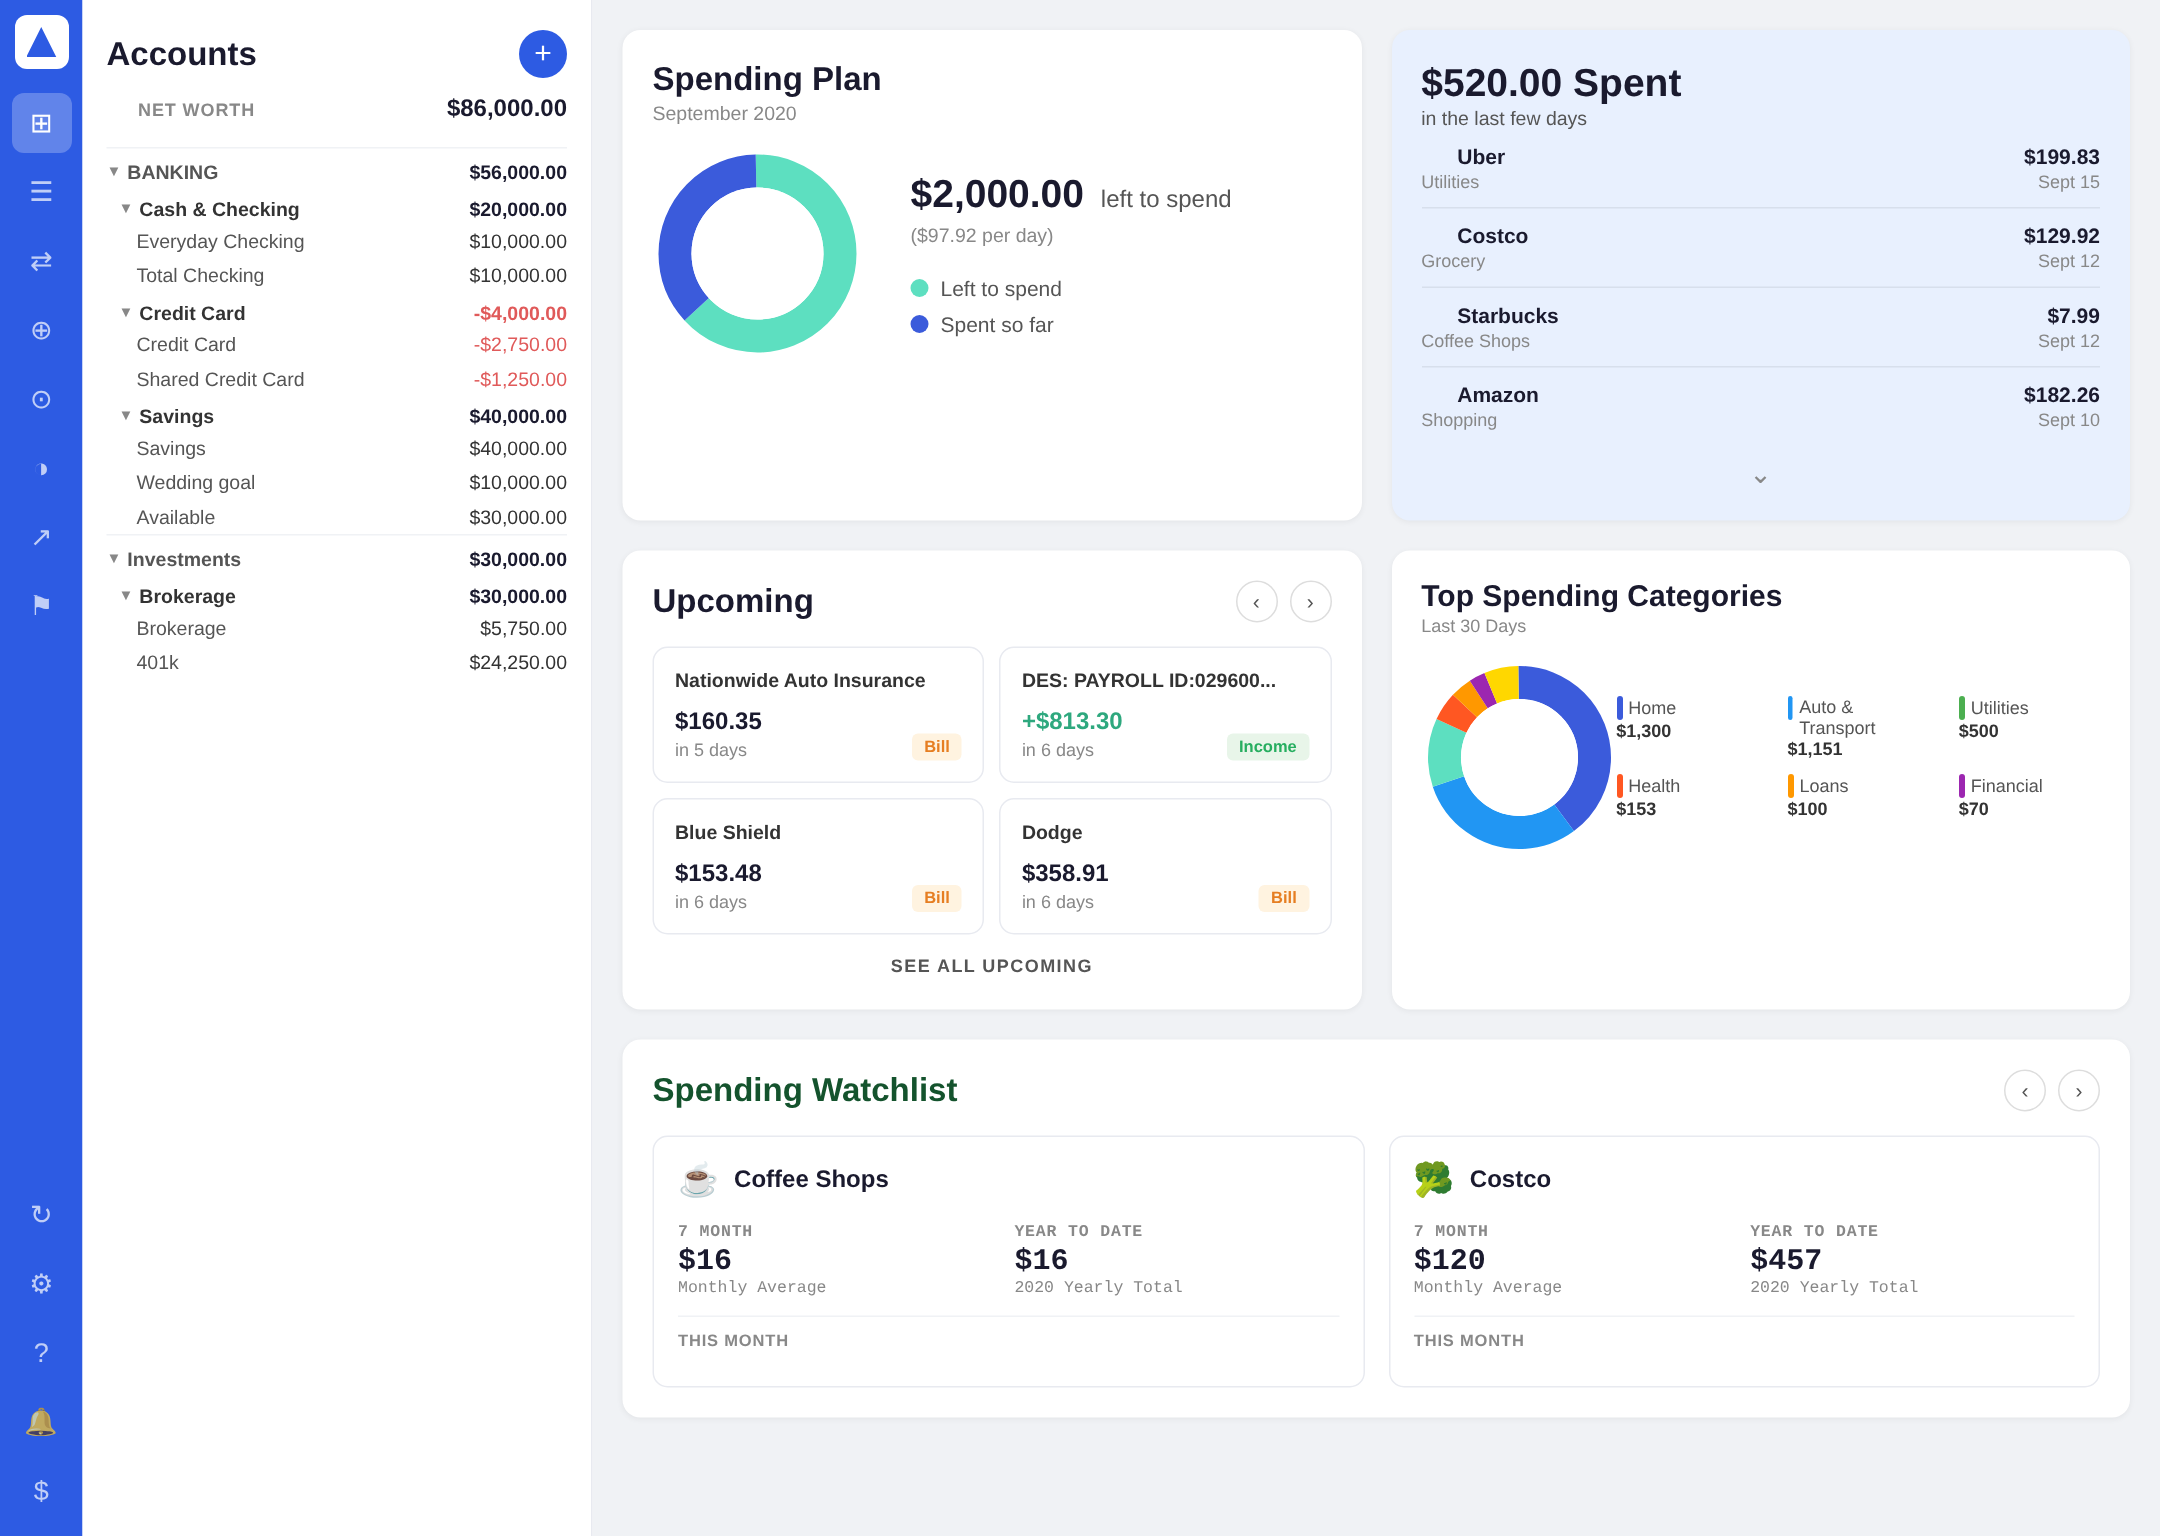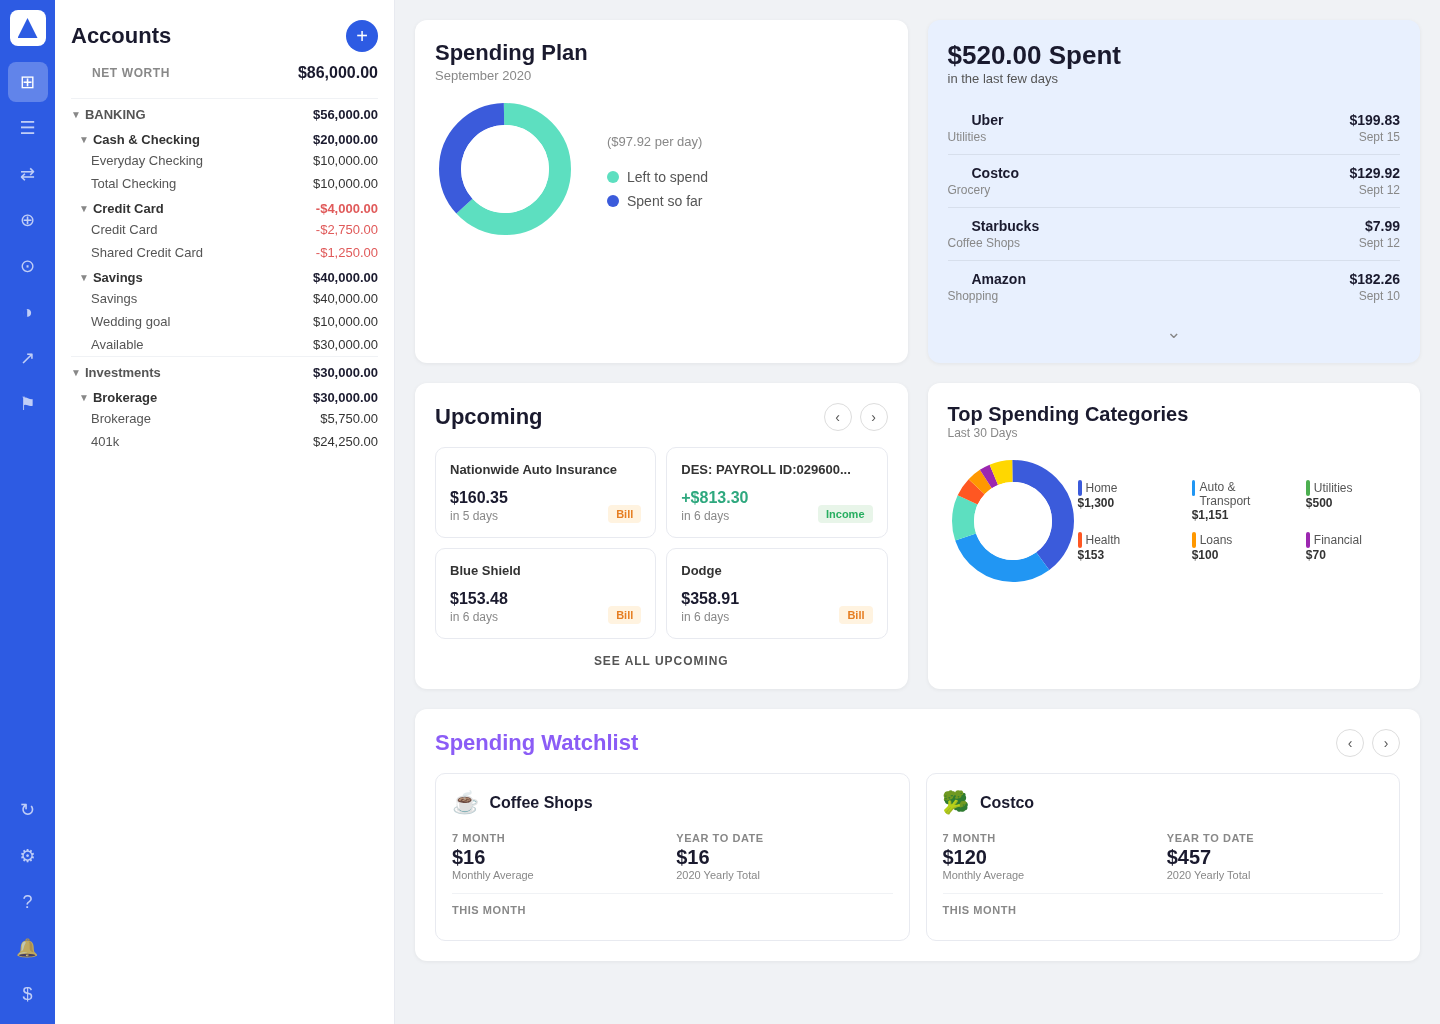--- a/index.html
+++ b/index.html
@@ -53,21 +53,21 @@
     .spending-plan-body { display: flex; align-items: center; gap: 32px; }
     .donut-wrapper { position: relative; width: 140px; height: 140px; flex-shrink: 0; }
     .donut-wrapper svg { width: 140px; height: 140px; }
 
     .spending-info { flex: 1; }
 
     .legend { margin-top: 20px; display: flex; flex-direction: column; gap: 8px; }
     .legend-item { display: flex; align-items: center; gap: 8px; font-size: 14px; color: #555; }
     .legend-dot { width: 12px; height: 12px; border-radius: 50%; flex-shrink: 0; }
     .spent-header { font-size: 26px; font-weight: 700; color: #1a1a2e; }
-    .spent-subheader { font-size: 13px; color: #555; margin-bottom: 16px; }
+    .spent-subheader { font-size: 13px; color: #555; }
     .transaction-row { display: flex; justify-content: space-between; align-items: flex-start; padding: 10px 0; border-bottom: 1px solid rgba(0,0,0,0.07); }
     .transaction-row:last-child { border-bottom: none; }
     .txn-name { font-size: 14px; font-weight: 600; color: #1a1a2e; margin-left: 24px; }
     .txn-category { font-size: 12px; color: #888; margin-top: 2px; }
     .txn-right { text-align: right; }
     .txn-amount { font-size: 14px; font-weight: 600; color: #1a1a2e; }
     .txn-date { font-size: 12px; color: #888; margin-top: 2px; }
     .show-more { display: flex; justify-content: center; padding-top: 8px; }
     .show-more-btn { background: none; border: none; cursor: pointer; color: #888; font-size: 18px; }
     .upcoming-header { display: flex; justify-content: space-between; align-items: center; margin-bottom: 16px; }
@@ -91,27 +91,27 @@
     .top-spending-title { font-size: 20px; font-weight: 700; color: #1a1a2e; }
     .top-spending-sub { font-size: 12px; color: #888; margin-bottom: 16px; }
     .top-spending-body { display: flex; align-items: center; }
     .donut2-wrapper { width: 130px; height: 130px; flex-shrink: 0; }
     .donut2-wrapper svg { width: 130px; height: 130px; }
     .categories-grid { display: grid; grid-template-columns: 1fr 1fr 1fr; gap: 10px 20px; }
     .cat-item { }
     .cat-name { font-size: 12px; color: #555; }
     .cat-value { font-size: 12px; font-weight: 600; color: #333; }
     .watchlist-header { display: flex; justify-content: space-between; align-items: center; margin-bottom: 16px; }
-    .watchlist-title { font-size: 22px; font-weight: 700; color: #8b5cf6; }
+    .watchlist-title { font-size: 22px; font-weight: 700; color: #14532d; }
     .watchlist-grid { display: grid; grid-template-columns: 1fr 1fr; gap: 16px; }
     .watchlist-card { border: 1px solid #e8eaf0; border-radius: 10px; padding: 16px; }
     .watchlist-card-header { display: flex; align-items: center; gap: 10px; margin-bottom: 16px; }
     .watchlist-icon { font-size: 22px; }
     .watchlist-card-name { font-size: 16px; font-weight: 700; color: #1a1a2e; }
-    .watchlist-stats { display: grid; grid-template-columns: 1fr 1fr; gap: 8px; margin-bottom: 12px; }
+    .watchlist-stats { display: grid; grid-template-columns: 1fr 1fr; gap: 8px; margin-bottom: 12px; font-family: Liberation Mono, monospace; }
     .stat-label { font-size: 11px; font-weight: 700; color: #888; letter-spacing: 0.05em; margin-bottom: 2px; }
     .stat-value { font-size: 20px; font-weight: 700; color: #1a1a2e; }
     .stat-desc { font-size: 11px; color: #888; }
     .watchlist-this-month { border-top: 1px solid #f0f2f5; padding-top: 10px; }
     .this-month-label { font-size: 11px; font-weight: 700; color: #888; letter-spacing: 0.05em; margin-bottom: 8px; }
 
     .spending-plan-card { grid-column: 1; grid-row: 1; }
     .recent-card { grid-column: 2; grid-row: 1; }
     .upcoming-card-wrap { grid-column: 1; grid-row: 2; }
     .top-spending-card { grid-column: 2; grid-row: 2; }
@@ -244,20 +244,24 @@
       <div class="card-subtitle">September 2020</div>
       <div class="spending-plan-body">
         <div class="donut-wrapper">
           <svg viewBox="0 0 140 140">
             <circle cx="70" cy="70" r="55" fill="none" stroke="#5ddfc0" stroke-width="22" stroke-dasharray="218 126" stroke-dashoffset="0" transform="rotate(-90 70 70)"></circle>
             <circle cx="70" cy="70" r="55" fill="none" stroke="#3b5bdb" stroke-width="22" stroke-dasharray="126 218" stroke-dashoffset="-218" transform="rotate(-90 70 70)"></circle>
             <circle cx="70" cy="70" r="44" fill="white"></circle>
           </svg>
         </div>
         <div class="spending-info">
+          <div style="font-size:26px;font-weight:700;color:#1a1a2e">
+            <span>$2,000.00</span>
+            <span style="font-size:16px;font-weight:400;color:#555;margin-left:4px">left to spend</span>
+          </div>
           <div style="font-size:13px;color:#888;margin-top:4px">($97.92 per day)</div>
           <div class="legend">
             <div class="legend-item">
               <div class="legend-dot" style="background:#5ddfc0"></div>
               <span>Left to spend</span>
             </div>
             <div class="legend-item">
               <div class="legend-dot" style="background:#3b5bdb"></div>
               <span>Spent so far</span>
             </div>

